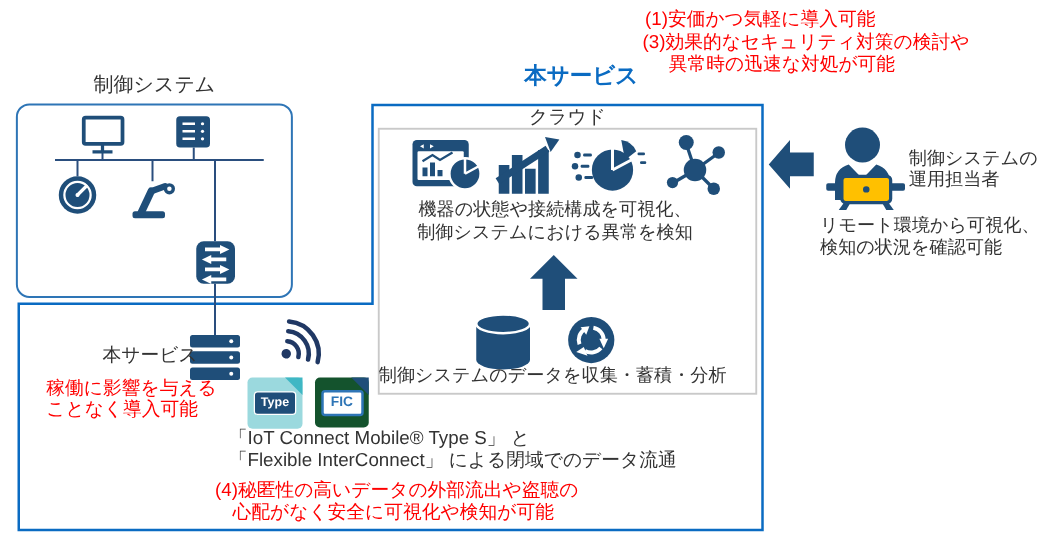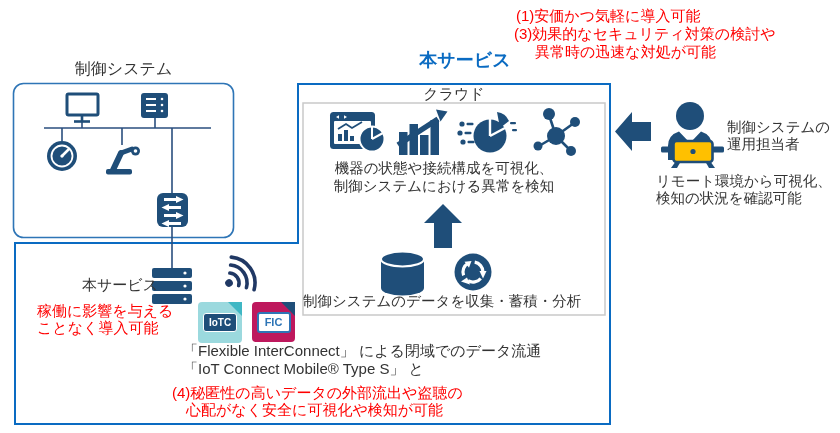--- a/index.html
+++ b/index.html
@@ -189,30 +189,30 @@
     <div>運用担当者</div>
   </div>
 
   <div class="t red" style="left:23px;top:303px;line-height:16.5px;">
     <div style="padding-left:14px;">稼働に影響を与える</div>
     <div style="padding-left:14px;">ことなく導入可能</div>
   </div>
 
   <div class="badge" style="left:198px;top:302px;width:44px;height:41px;background:#9BD9DE;">
     <div class="fold" style="border-top:14px solid #3FB7C4;"></div>
-    <div class="iotc-inner">IoTC</div>
-  </div>
-  <div class="badge" style="left:252px;top:302px;width:43px;height:40px;background:#be185d;">
+    <div class="iotc-inner">Type</div>
+  </div>
+  <div class="badge" style="left:252px;top:302px;width:43px;height:40px;background:#14532d;">
     <div class="fold" style="border-top:14px solid #1F4E79;"></div>
     <div class="fic-inner">FIC</div>
   </div>
 
   <div class="t" style="left:183px;top:342px;line-height:17.5px;">
+    <div>「IoT Connect Mobile® Type S」 と</div>
     <div>「Flexible InterConnect」 による閉域でのデータ流通</div>
-    <div>「IoT Connect Mobile® Type S」 と</div>
   </div>
 
   <div class="t red" style="left:172px;top:385px;line-height:16.5px;">
     <div>(4)秘匿性の高いデータの外部流出や盗聴の</div>
     <div style="padding-left:14px;">心配がなく安全に可視化や検知が可能</div>
   </div>
 
 </div>
 
 </body></html>

